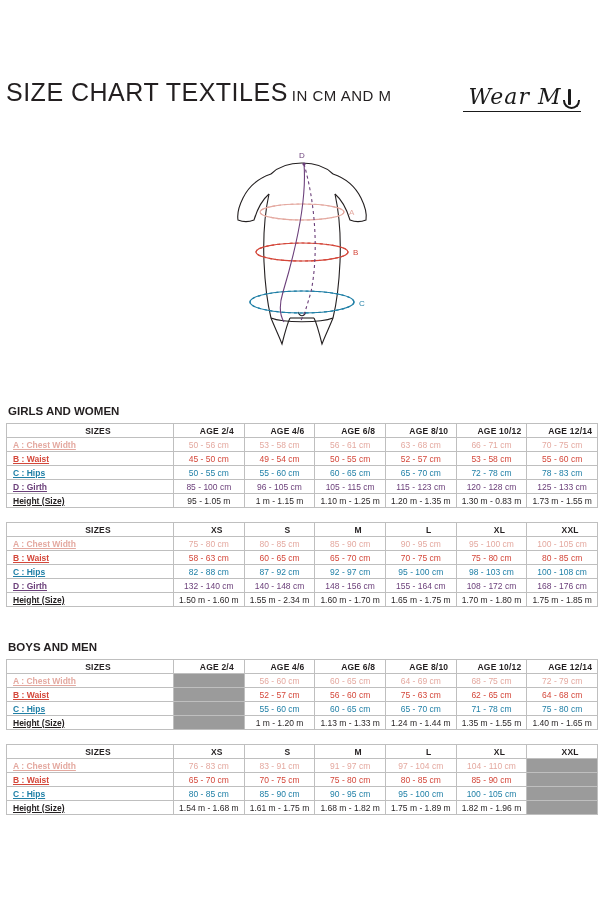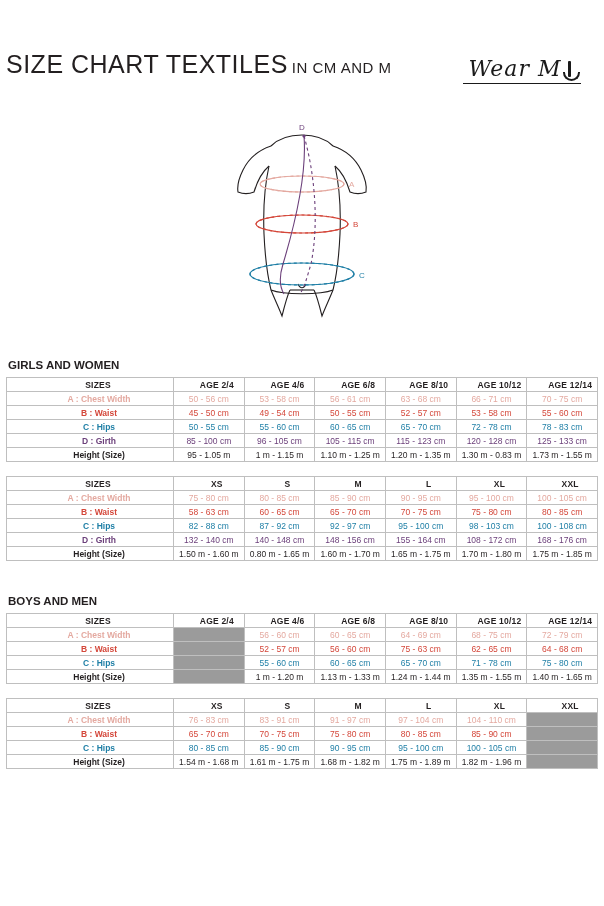--- a/index.html
+++ b/index.html
@@ -20,21 +20,21 @@
     width: 604px;
     height: 906px;
     box-sizing: border-box;
     padding: 0 6px;
   }
 
   
   .header {
     position: relative;
     height: 70px;
-    margin-top: 40px;
+    margin-top: 68px;
   }
   .title-wrap {
     position: absolute;
     left: 0;
     top: 10px;
     white-space: nowrap;
   }
   .title-main {
     font-size: 25px;
     letter-spacing: 0.5px;
@@ -112,21 +112,21 @@
     margin: 0 auto;
   }
 
   
   .section-title {
     font-size: 11.5px;
     font-weight: bold;
     color: #231f20;
     margin: 0 0 6px 2px;
   }
-  .section-girls { }
+  .section-girls { margin-top: 18px; }
   .section-boys { margin-top: 34px; }
 
   
   table.size {
     border-collapse: collapse;
     width: 592px;
     table-layout: fixed;
     font-size: 8.5px;
   }
   table.size + table.size { margin-top: 14px; }
@@ -134,23 +134,24 @@
     border: 1px solid #bfbfbf;
     height: 13px;
     padding: 0 4px;
     line-height: 12px;
     text-align: center;
     font-weight: normal;
     white-space: nowrap;
     overflow: hidden;
   }
   table.size th.rowhead, table.size td.rowhead {
-    text-align: center;
+    text-align: left;
     font-weight: bold;
-    padding-left: 22px;
+    padding-left: 6px;
+    text-decoration: underline;
   }
   table.size th.colhead {
     font-weight: bold;
     font-size: 8.5px;
     letter-spacing: 0.2px;
     padding-left: 20px;
   }
   .r-chest { color: #e4a9a0; }
   .r-waist { color: #d4473a; }
   .r-hips  { color: #1f7fa6; }
@@ -324,21 +325,21 @@
               <td class="r-girth">132 - 140 cm</td>
               <td class="r-girth">140 - 148 cm</td>
               <td class="r-girth">148 - 156 cm</td>
               <td class="r-girth">155 - 164 cm</td>
               <td class="r-girth">108 - 172 cm</td>
               <td class="r-girth">168 - 176 cm</td>
             </tr>
             <tr>
               <th class="rowhead col-label r-height">Height (Size)</th>
               <td class="r-height">1.50 m - 1.60 m</td>
-              <td class="r-height">0.80 m - 1.65 m</td>
+              <td class="r-height">1.55 m - 2.34 m</td>
               <td class="r-height">1.60 m - 1.70 m</td>
               <td class="r-height">1.65 m - 1.75 m</td>
               <td class="r-height">1.70 m - 1.80 m</td>
               <td class="r-height">1.75 m - 1.85 m</td>
             </tr>
           </tbody>
         </table>
       </div>
   </div>
 

